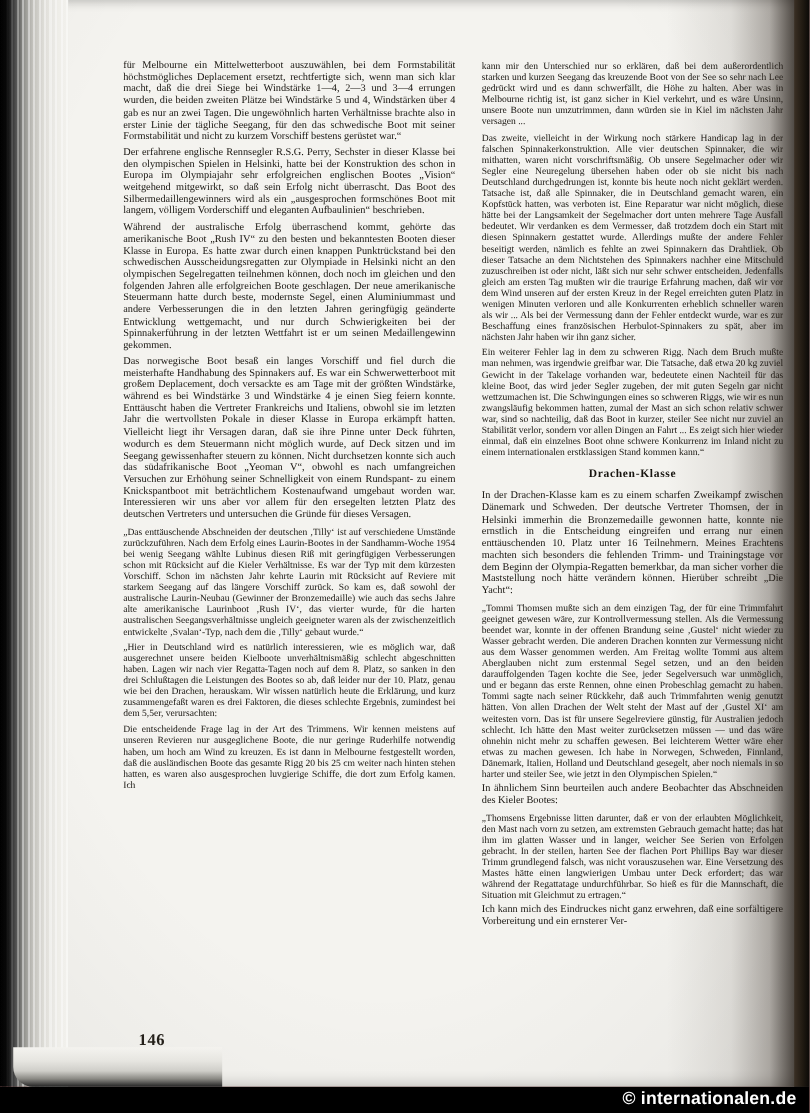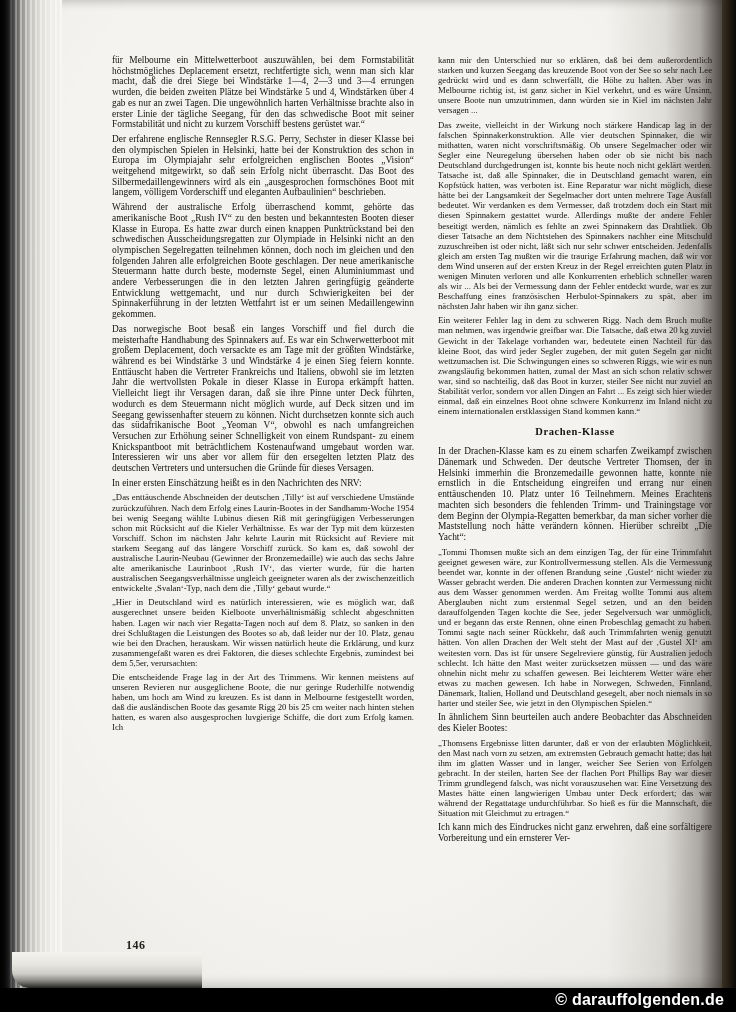--- a/index.html
+++ b/index.html
@@ -31,41 +31,40 @@
   
   .col{position:absolute;top:55px;overflow:hidden;color:#17140f;text-align:justify;
        hyphens:auto;-webkit-hyphens:auto;}
   .col-left{left:112px;width:302px;height:884px;}
   .col-right{left:438px;width:274px;height:900px;}
   .blk{margin:0 0 4px 0;}
   .blk.paragraph{font-size:9.4px;line-height:10.7px;}
   .blk.quote{font-size:8.7px;line-height:10.1px;}
   .blk.heading{font-size:10.5px;line-height:12px;font-weight:bold;text-align:center;
        letter-spacing:.6px;margin:10px 0 8px 0;}
-  .pageno{position:absolute;left:126px;top:938px;font-size:12px;font-weight:bold;
+  .pageno{position:absolute;left:126px;top:938px;font-size:15px;font-weight:bold;
        color:#24201a;letter-spacing:.5px;}
   
   .vignette{position:absolute;left:28px;top:0;width:708px;height:988px;pointer-events:none;
        background:radial-gradient(ellipse at 45% 40%,rgba(0,0,0,0) 60%,rgba(0,0,0,.05) 100%);}
 </style>
 </head>
 <body>
 
 <div class="scan">
   <div class="paper"></div>
   <div class="vignette"></div>
   <div class="binding"></div>
   <div class="page-stack"></div>
 
   <div class="col col-left">
       <div class="blk paragraph">für Melbourne ein Mittelwetterboot auszuwählen, bei dem Formstabilität höchstmögliches Deplacement ersetzt, rechtfertigte sich, wenn man sich klar macht, daß die drei Siege bei Windstärke 1—4, 2—3 und 3—4 errungen wurden, die beiden zweiten Plätze bei Windstärke 5 und 4, Windstärken über 4 gab es nur an zwei Tagen. Die ungewöhnlich harten Verhältnisse brachte also in erster Linie der tägliche Seegang, für den das schwedische Boot mit seiner Formstabilität und nicht zu kurzem Vorschiff bestens gerüstet war.“</div>
       <div class="blk paragraph">Der erfahrene englische Rennsegler R.S.G. Perry, Sechster in dieser Klasse bei den olympischen Spielen in Helsinki, hatte bei der Konstruktion des schon in Europa im Olympiajahr sehr erfolgreichen englischen Bootes „Vision“ weitgehend mitgewirkt, so daß sein Erfolg nicht überrascht. Das Boot des Silbermedaillengewinners wird als ein „ausgesprochen formschönes Boot mit langem, völligem Vorderschiff und eleganten Aufbaulinien“ beschrieben.</div>
       <div class="blk paragraph">Während der australische Erfolg überraschend kommt, gehörte das amerikanische Boot „Rush IV“ zu den besten und bekanntesten Booten dieser Klasse in Europa. Es hatte zwar durch einen knappen Punktrückstand bei den schwedischen Ausscheidungsregatten zur Olympiade in Helsinki nicht an den olympischen Segelregatten teilnehmen können, doch noch im gleichen und den folgenden Jahren alle erfolgreichen Boote geschlagen. Der neue amerikanische Steuermann hatte durch beste, modernste Segel, einen Aluminiummast und andere Verbesserungen die in den letzten Jahren geringfügig geänderte Entwicklung wettgemacht, und nur durch Schwierigkeiten bei der Spinnakerführung in der letzten Wettfahrt ist er um seinen Medaillengewinn gekommen.</div>
       <div class="blk paragraph">Das norwegische Boot besaß ein langes Vorschiff und fiel durch die meisterhafte Handhabung des Spinnakers auf. Es war ein Schwerwetterboot mit großem Deplacement, doch versackte es am Tage mit der größten Windstärke, während es bei Windstärke 3 und Windstärke 4 je einen Sieg feiern konnte. Enttäuscht haben die Vertreter Frankreichs und Italiens, obwohl sie im letzten Jahr die wertvollsten Pokale in dieser Klasse in Europa erkämpft hatten. Vielleicht liegt ihr Versagen daran, daß sie ihre Pinne unter Deck führten, wodurch es dem Steuermann nicht möglich wurde, auf Deck sitzen und im Seegang gewissenhafter steuern zu können. Nicht durchsetzen konnte sich auch das südafrikanische Boot „Yeoman V“, obwohl es nach umfangreichen Versuchen zur Erhöhung seiner Schnelligkeit von einem Rundspant- zu einem Knickspantboot mit beträchtlichem Kostenaufwand umgebaut worden war. Interessieren wir uns aber vor allem für den ersegelten letzten Platz des deutschen Vertreters und untersuchen die Gründe für dieses Versagen.</div>
-      <div class="blk paragraph">In einer ersten Einschätzung heißt es in den Nachrichten des NRV:</div>
       <div class="blk quote">„Das enttäuschende Abschneiden der deutschen ‚Tilly‘ ist auf verschiedene Umstände zurückzuführen. Nach dem Erfolg eines Laurin-Bootes in der Sandhamm-Woche 1954 bei wenig Seegang wählte Lubinus diesen Riß mit geringfügigen Verbesserungen schon mit Rücksicht auf die Kieler Verhältnisse. Es war der Typ mit dem kürzesten Vorschiff. Schon im nächsten Jahr kehrte Laurin mit Rücksicht auf Reviere mit starkem Seegang auf das längere Vorschiff zurück. So kam es, daß sowohl der australische Laurin-Neubau (Gewinner der Bronzemedaille) wie auch das sechs Jahre alte amerikanische Laurinboot ‚Rush IV‘, das vierter wurde, für die harten australischen Seegangsverhältnisse ungleich geeigneter waren als der zwischenzeitlich entwickelte ‚Svalan‘-Typ, nach dem die ‚Tilly‘ gebaut wurde.“</div>
       <div class="blk quote">„Hier in Deutschland wird es natürlich interessieren, wie es möglich war, daß ausgerechnet unsere beiden Kielboote unverhältnismäßig schlecht abgeschnitten haben. Lagen wir nach vier Regatta-Tagen noch auf dem 8. Platz, so sanken in den drei Schlußtagen die Leistungen des Bootes so ab, daß leider nur der 10. Platz, genau wie bei den Drachen, herauskam. Wir wissen natürlich heute die Erklärung, und kurz zusammengefaßt waren es drei Faktoren, die dieses schlechte Ergebnis, zumindest bei dem 5,5er, verursachten:</div>
       <div class="blk quote">Die entscheidende Frage lag in der Art des Trimmens. Wir kennen meistens auf unseren Revieren nur ausgeglichene Boote, die nur geringe Ruderhilfe notwendig haben, um hoch am Wind zu kreuzen. Es ist dann in Melbourne festgestellt worden, daß die ausländischen Boote das gesamte Rigg 20 bis 25 cm weiter nach hinten stehen hatten, es waren also ausgesprochen luvgierige Schiffe, die dort zum Erfolg kamen. Ich</div>
     </div>
   <div class="col col-right">
       <div class="blk quote">kann mir den Unterschied nur so erklären, daß bei dem außerordentlich starken und kurzen Seegang das kreuzende Boot von der See so sehr nach Lee gedrückt wird und es dann schwerfällt, die Höhe zu halten. Aber was in Melbourne richtig ist, ist ganz sicher in Kiel verkehrt, und es wäre Unsinn, unsere Boote nun umzutrimmen, dann würden sie in Kiel im nächsten Jahr versagen ...</div>
       <div class="blk quote">Das zweite, vielleicht in der Wirkung noch stärkere Handicap lag in der falschen Spinnakerkonstruktion. Alle vier deutschen Spinnaker, die wir mithatten, waren nicht vorschriftsmäßig. Ob unsere Segelmacher oder wir Segler eine Neuregelung übersehen haben oder ob sie nicht bis nach Deutschland durchgedrungen ist, konnte bis heute noch nicht geklärt werden. Tatsache ist, daß alle Spinnaker, die in Deutschland gemacht waren, ein Kopfstück hatten, was verboten ist. Eine Reparatur war nicht möglich, diese hätte bei der Langsamkeit der Segelmacher dort unten mehrere Tage Ausfall bedeutet. Wir verdanken es dem Vermesser, daß trotzdem doch ein Start mit diesen Spinnakern gestattet wurde. Allerdings mußte der andere Fehler beseitigt werden, nämlich es fehlte an zwei Spinnakern das Drahtliek. Ob dieser Tatsache an dem Nichtstehen des Spinnakers nachher eine Mitschuld zuzuschreiben ist oder nicht, läßt sich nur sehr schwer entscheiden. Jedenfalls gleich am ersten Tag mußten wir die traurige Erfahrung machen, daß wir vor dem Wind unseren auf der ersten Kreuz in der Regel erreichten guten Platz in wenigen Minuten verloren und alle Konkurrenten erheblich schneller waren als wir ... Als bei der Vermessung dann der Fehler entdeckt wurde, war es zur Beschaffung eines französischen Herbulot-Spinnakers zu spät, aber im nächsten Jahr haben wir ihn ganz sicher.</div>
       <div class="blk quote">Ein weiterer Fehler lag in dem zu schweren Rigg. Nach dem Bruch mußte man nehmen, was irgendwie greifbar war. Die Tatsache, daß etwa 20 kg zuviel Gewicht in der Takelage vorhanden war, bedeutete einen Nachteil für das kleine Boot, das wird jeder Segler zugeben, der mit guten Segeln gar nicht wettzumachen ist. Die Schwingungen eines so schweren Riggs, wie wir es nun zwangsläufig bekommen hatten, zumal der Mast an sich schon relativ schwer war, sind so nachteilig, daß das Boot in kurzer, steiler See nicht nur zuviel an Stabilität verlor, sondern vor allen Dingen an Fahrt ... Es zeigt sich hier wieder einmal, daß ein einzelnes Boot ohne schwere Konkurrenz im Inland nicht zu einem internationalen erstklassigen Stand kommen kann.“</div>
       <div class="blk heading">Drachen-Klasse</div>
       <div class="blk paragraph">In der Drachen-Klasse kam es zu einem scharfen Zweikampf zwischen Dänemark und Schweden. Der deutsche Vertreter Thomsen, der in Helsinki immerhin die Bronzemedaille gewonnen hatte, konnte nie ernstlich in die Entscheidung eingreifen und errang nur einen enttäuschenden 10. Platz unter 16 Teilnehmern. Meines Erachtens machten sich besonders die fehlenden Trimm- und Trainingstage vor dem Beginn der Olympia-Regatten bemerkbar, da man sicher vorher die Maststellung noch hätte verändern können. Hierüber schreibt „Die Yacht“:</div>
@@ -74,15 +73,15 @@
       <div class="blk quote">„Thomsens Ergebnisse litten darunter, daß er von der erlaubten Möglichkeit, den Mast nach vorn zu setzen, am extremsten Gebrauch gemacht hatte; das hat ihm im glatten Wasser und in langer, weicher See Serien von Erfolgen gebracht. In der steilen, harten See der flachen Port Phillips Bay war dieser Trimm grundlegend falsch, was nicht vorauszusehen war. Eine Versetzung des Mastes hätte einen langwierigen Umbau unter Deck erfordert; das war während der Regattatage undurchführbar. So hieß es für die Mannschaft, die Situation mit Gleichmut zu ertragen.“</div>
       <div class="blk paragraph">Ich kann mich des Eindruckes nicht ganz erwehren, daß eine sorfältigere Vorbereitung und ein ernsterer Ver-</div>
     </div>
 
   <div class="pageno">146</div>
 
   <div class="right-shade"></div>
   <div class="right-edge"></div>
 
   <div class="bar">
-    <span class="mark">© darauffolgenden.de</span>
+    <span class="mark">© internationalen.de</span>
   </div>
 </div>
 
 </body></html>

